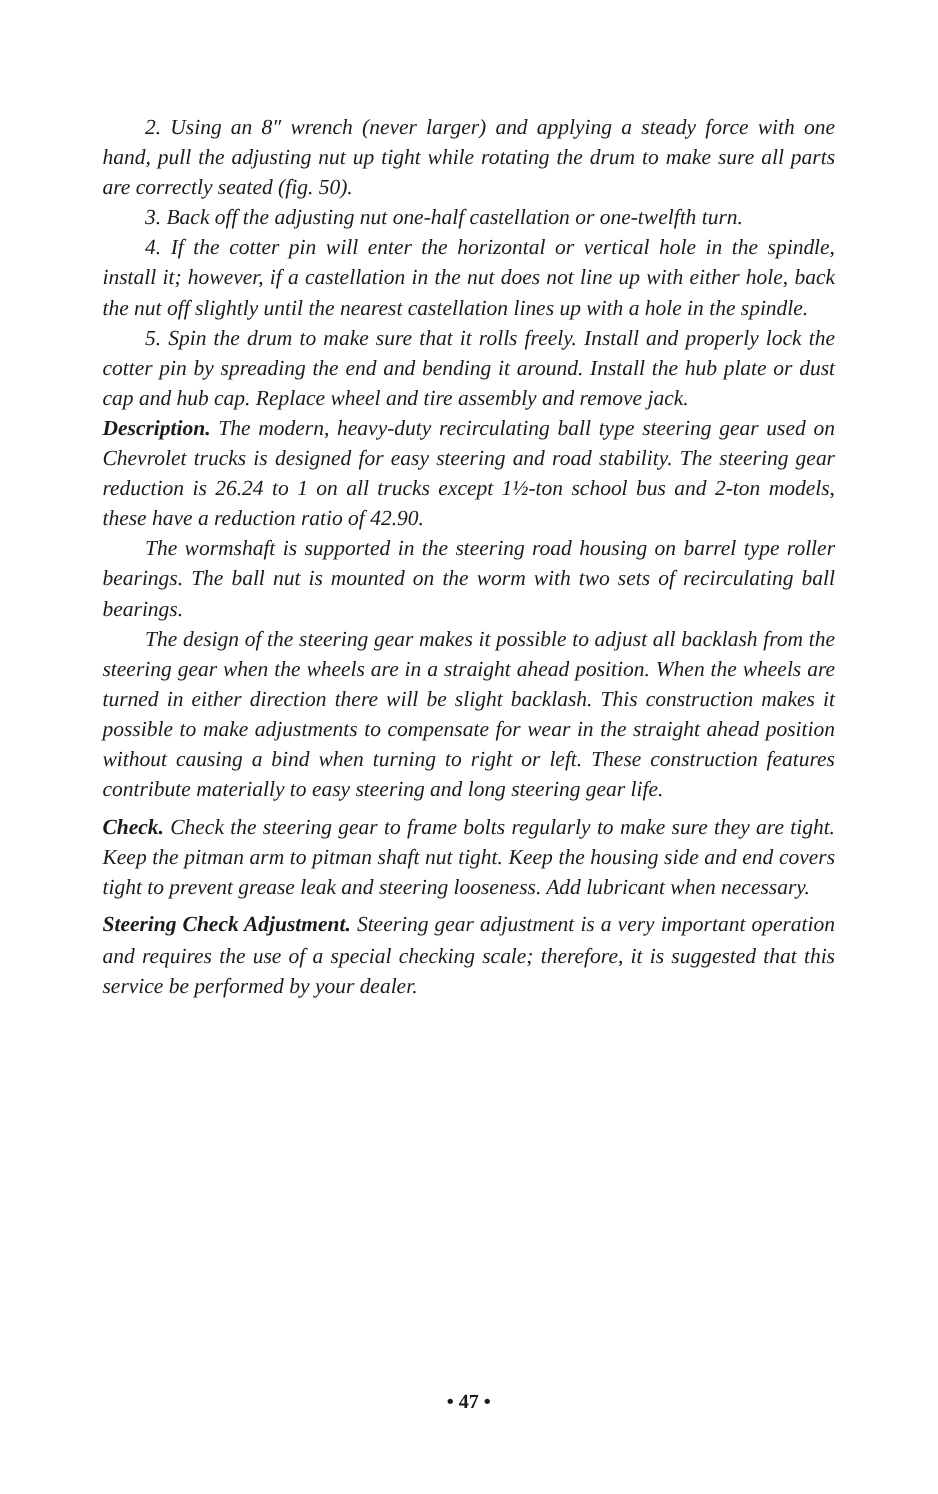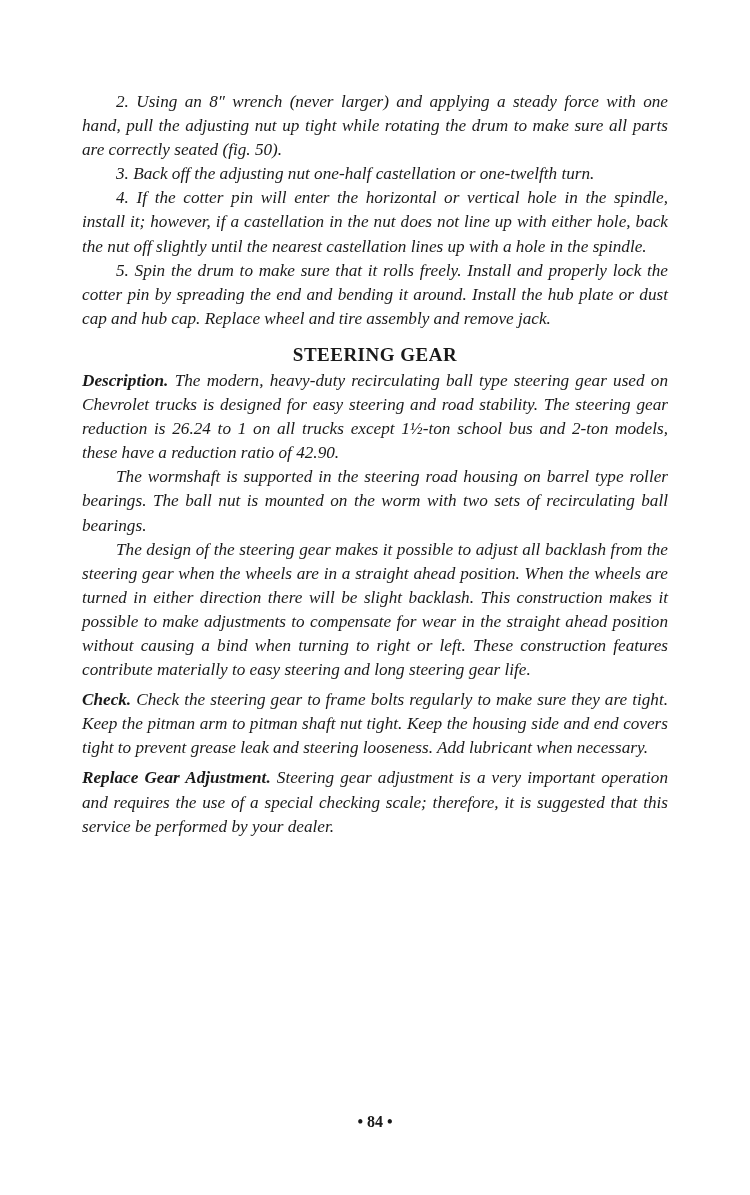--- a/index.html
+++ b/index.html
@@ -51,31 +51,30 @@
 <div class="page">
 
   <p class="para indent"><span>2.</span> <span>Using an 8″ wrench (never larger) and applying a steady force with one hand, pull the adjusting nut up tight while rotating the drum to make sure all parts are correctly seated (fig. 50).</span></p>
 
   <p class="para indent"><span>3.</span> <span>Back off the adjusting nut one-half castellation or one-twelfth turn.</span></p>
 
   <p class="para indent"><span>4.</span> <span>If the cotter pin will enter the horizontal or vertical hole in the spindle, install it; however, if a castellation in the nut does not line up with either hole, back the nut off slightly until the nearest castellation lines up with a hole in the spindle.</span></p>
 
   <p class="para indent"><span>5.</span> <span>Spin the drum to make sure that it rolls freely. Install and properly lock the cotter pin by spreading the end and bending it around. Install the hub plate or dust cap and hub cap. Replace wheel and tire assembly and remove jack.</span></p>
 
-  <h2 class="heading">STEERING GEAR</h2>
 
   <p class="para"><span class="lead">Description.</span><span> The modern, heavy-duty recirculating ball type steering gear used on Chevrolet trucks is designed for easy steering and road stability. The steering gear reduction is 26.24 to 1 on all trucks except 1½-ton school bus and 2-ton models, these have a reduction ratio of 42.90.</span></p>
 
   <p class="para indent">The wormshaft is supported in the steering road housing on barrel type roller bearings. The ball nut is mounted on the worm with two sets of recirculating ball bearings.</p>
 
   <p class="para indent">The design of the steering gear makes it possible to adjust all backlash from the steering gear when the wheels are in a straight ahead position. When the wheels are turned in either direction there will be slight backlash. This construction makes it possible to make adjustments to compensate for wear in the straight ahead position without causing a bind when turning to right or left. These construction features contribute materially to easy steering and long steering gear life.</p>
 
   <div class="gap-sm"></div>
 
   <p class="para"><span class="lead">Check.</span><span> Check the steering gear to frame bolts regularly to make sure they are tight. Keep the pitman arm to pitman shaft nut tight. Keep the housing side and end covers tight to prevent grease leak and steering looseness. Add lubricant when necessary.</span></p>
 
   <div class="gap-sm"></div>
 
-  <p class="para"><span class="lead">Replace Gear Adjustment.</span><span> Steering gear adjustment is a very important operation and requires the use of a special checking scale; therefore, it is suggested that this service be performed by your dealer.</span></p>
+  <p class="para"><span class="lead">Steering Check Adjustment.</span><span> Steering gear adjustment is a very important operation and requires the use of a special checking scale; therefore, it is suggested that this service be performed by your dealer.</span></p>
 
 </div>
 
-<div class="folio">• 84 •</div>
+<div class="folio">• 47 •</div>
 
 </body></html>

